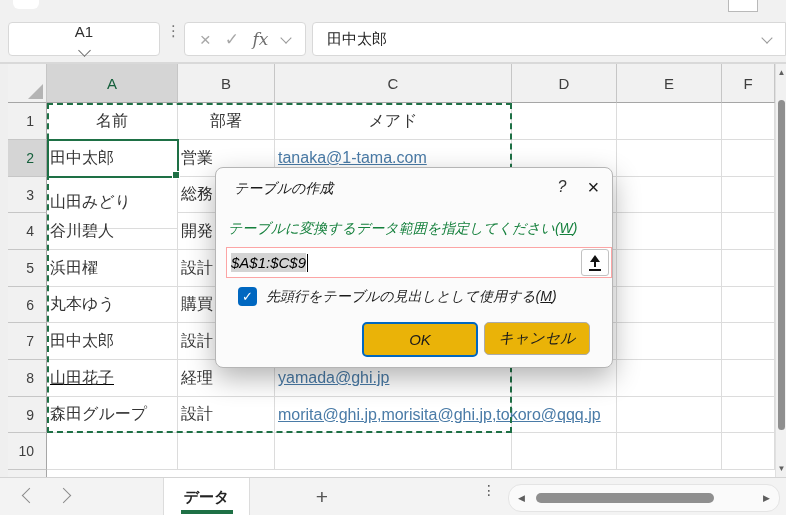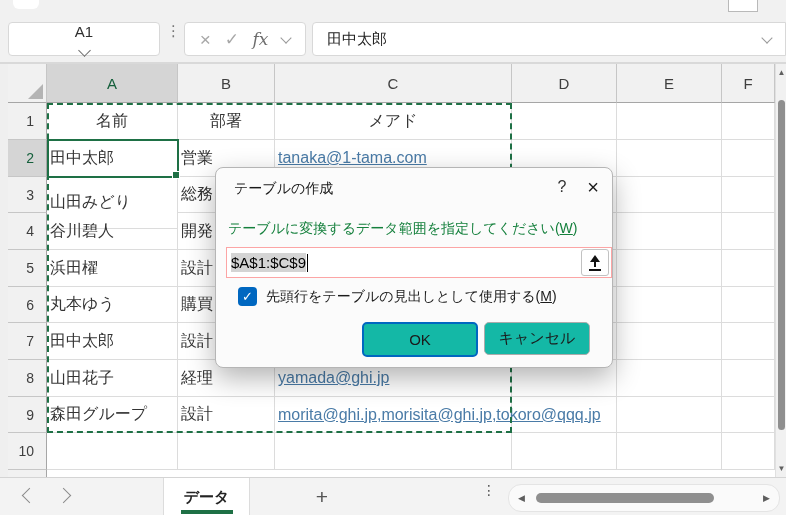--- a/index.html
+++ b/index.html
@@ -51,42 +51,42 @@
   .active-cell{left:47px;top:139px;width:132px;height:39px;border:2px solid #1e7045;z-index:6;background:transparent;pointer-events:none;}
   .fill-handle{position:absolute;right:-3px;bottom:-3px;width:6px;height:6px;background:#1e7045;border:1px solid #fff;}
 
   
   .vscroll{left:775px;top:64px;width:11px;height:413px;background:#f1f1f1;border-left:1px solid #e0e0e0;z-index:7;}
   .vscroll .arrow{position:absolute;left:1px;width:9px;text-align:center;font-size:8px;color:#606060;}
   .vthumb{position:absolute;left:2px;top:36px;width:7px;height:330px;background:#8f8f8f;border-radius:4px;}
 
   
   .dialog{left:215px;top:167px;width:398px;height:201px;background:#fbfbfb;border:1px solid #b5b5b5;border-radius:8px;
-    box-shadow:0 10px 28px rgba(0,0,0,.30);z-index:50;}
+    box-shadow:0 10px 28px rgba(0,0,0,.30);z-index:50;font-style:italic;}
   .dlg-title{position:absolute;left:18px;top:12px;font-size:14px;color:#191919;}
   .dlg-help{position:absolute;left:336px;top:10px;font-size:16px;color:#333;width:20px;text-align:center;}
   .dlg-close{position:absolute;left:362px;top:4px;width:30px;height:30px;display:flex;align-items:center;justify-content:center;
     font-size:20px;color:#191919;border-radius:4px;}
   .dlg-prompt{position:absolute;left:12px;top:52px;font-size:14px;color:#15803d;}
   .u{text-decoration:underline;}
   .dlg-input{position:absolute;left:10px;top:79px;width:376px;height:29px;background:#fff;border:1px solid #fca5a5;
     display:flex;align-items:center;padding:0 4px;font-size:15px;color:#000;}
   .sel-text{background:#d4d4d4;padding:1px 0;}
   .caret{display:inline-block;width:1px;height:18px;background:#000;margin-left:1px;}
   .picker-btn{position:absolute;right:2px;top:1px;width:26px;height:25px;background:#fff;border:1px solid #c2c2c2;border-radius:3px;
     display:flex;flex-direction:column;align-items:center;justify-content:center;}
   .picker-icon{display:flex;flex-direction:column;align-items:center;}
   .picker-icon .arrow-head{width:0;height:0;border-left:5px solid transparent;border-right:5px solid transparent;border-bottom:7px solid #111;}
   .picker-icon .arrow-stem{width:2px;height:5px;background:#111;}
   .picker-icon .arrow-bar{width:12px;height:2px;background:#111;margin-top:2px;}
   .dlg-checkrow{position:absolute;left:22px;top:119px;display:flex;align-items:center;gap:9px;}
   .checkbox{width:19px;height:19px;background:#0067c0;border-radius:4px;display:flex;align-items:center;justify-content:center;
     color:#fff;font-size:13px;}
   .check-label{font-size:14px;color:#1b1b1b;}
-  .btn{position:absolute;top:154px;height:31px;border-radius:5px;background:#14b8a6;display:flex;align-items:center;justify-content:center;
+  .btn{position:absolute;top:154px;height:31px;border-radius:5px;background:#eab308;display:flex;align-items:center;justify-content:center;
     font-size:15px;color:#1b1b1b;}
   .btn-ok{left:146px;width:112px;border:2px solid #0067c0;}
   .btn-cancel{left:268px;width:104px;border:1px solid #ababab;}
 
   
   .sheetbar{left:0;top:477px;width:786px;height:38px;background:#f3f3f3;border-top:1px solid #d4d4d4;z-index:10;}
   .nav-chev{position:absolute;top:12px;width:10px;height:10px;border-right:1.8px solid #8b8b8b;border-bottom:1.8px solid #8b8b8b;}
   .nav-prev{left:24px;transform:rotate(135deg);}
   .nav-next{left:58px;transform:rotate(-45deg);}
   .tab-active{position:absolute;left:163px;top:0;width:85px;height:38px;background:#fff;border-left:1px solid #dcdcdc;border-right:1px solid #dcdcdc;
@@ -222,21 +222,21 @@
       <div class="abs cell" style="left: 47px; top: 323px; width: 131px; height: 37px;">
         <span class="cell-text">田中太郎</span>
       </div>
       <div class="abs cell" style="left: 178px; top: 323px; width: 97px; height: 37px;">
         <span class="cell-text">設計</span>
       </div>
       <div class="abs cell" style="left: 275px; top: 323px; width: 237px; height: 37px;"></div>
       <div class="abs cell" style="left: 512px; top: 323px; width: 105px; height: 37px;"></div>
       <div class="abs cell" style="left: 617px; top: 323px; width: 105px; height: 37px;"></div>
       <div class="abs cell" style="left: 722px; top: 323px; width: 53px; height: 37px;"></div>
-      <div class="abs cell" style="left: 47px; top: 360px; width: 131px; height: 37px;">
+      <div class="abs cell" style="left: 47px; top: 360px; width: 131px; height: 37px; text-decoration: underline;">
         <span class="cell-text">山田花子</span>
       </div>
       <div class="abs cell" style="left: 178px; top: 360px; width: 97px; height: 37px;">
         <span class="cell-text">経理</span>
       </div>
       <div class="abs cell" style="left: 275px; top: 360px; width: 237px; height: 37px;">
         <span class="cell-text link">yamada@ghi.jp</span>
       </div>
       <div class="abs cell" style="left: 512px; top: 360px; width: 105px; height: 37px;"></div>
       <div class="abs cell" style="left: 617px; top: 360px; width: 105px; height: 37px;"></div>

